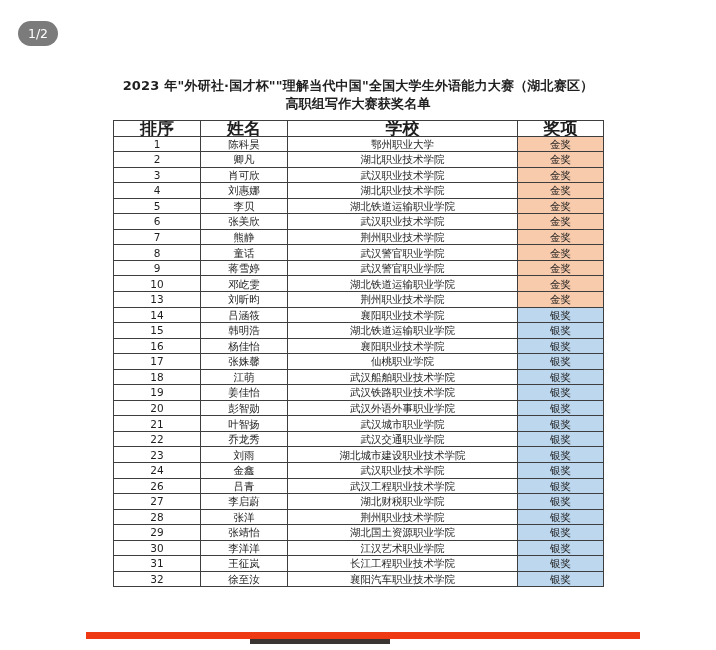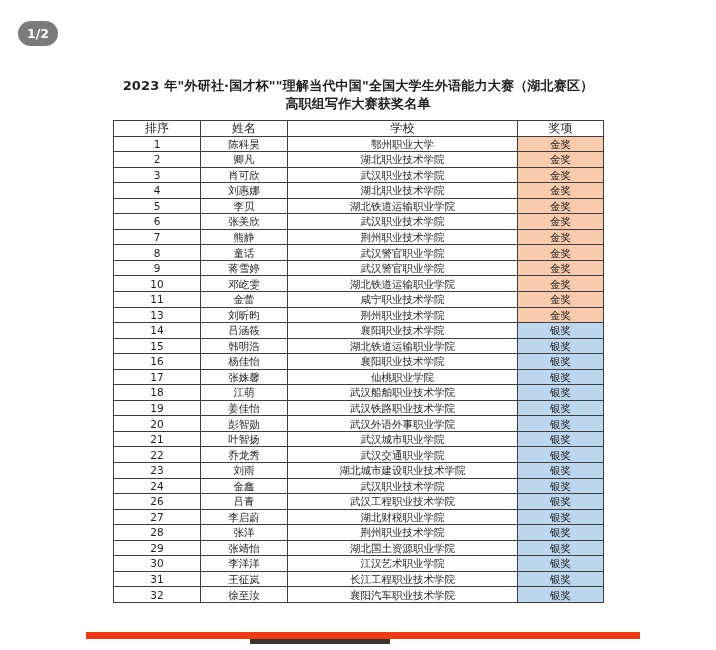--- a/index.html
+++ b/index.html
@@ -22,30 +22,30 @@
   }
   table.award-table {
     position:absolute; left:113px; top:120px; width:490px;
     border-collapse:collapse; table-layout:fixed;
   }
   .award-table th, .award-table td {
     border:1px solid #3e3e3e; text-align:center; padding:0;
     height:14.55px; line-height:14.2px; font-size:10.5px; color:#1e1e1e;
     overflow:hidden; white-space:nowrap;
   }
-  .award-table th { font-weight:normal; font-size:12px; }
+  .award-table th { font-weight:bold; font-size:17px; }
   .red-line { position:absolute; left:86px; top:632px; width:554px; height:7px; z-index:5; }
   .shadow-bar { position:absolute; left:250px; top:639px; width:140px; height:5px; z-index:4; }
 </style>
 </head>
 <body>
 
 <div class="page">
 
-  <div class="page-pill" style="background: rgb(123, 123, 123); font-weight: bold;">
+  <div class="page-pill" style="background: rgb(123, 123, 123);">
     <span>1/2</span>
   </div>
 
   <div class="doc-title">
     <div>2023 年"外研社·国才杯""理解当代中国"全国大学生外语能力大赛（湖北赛区）</div>
     <div>高职组写作大赛获奖名单</div>
   </div>
 
   <table class="award-table">
     <colgroup>
@@ -117,26 +117,20 @@
           <td>武汉警官职业学院</td>
           <td style="background-color: rgb(248, 203, 173);">金奖</td>
         </tr>
         <tr>
           <td>10</td>
           <td>邓屹雯</td>
           <td>湖北铁道运输职业学院</td>
           <td style="background-color: rgb(248, 203, 173);">金奖</td>
         </tr>
         <tr>
-          <td>11</td>
-          <td>金蕾</td>
-          <td>咸宁职业技术学院</td>
-          <td style="background-color: rgb(248, 203, 173);">金奖</td>
-        </tr>
-        <tr>
           <td>13</td>
           <td>刘昕昀</td>
           <td>荆州职业技术学院</td>
           <td style="background-color: rgb(248, 203, 173);">金奖</td>
         </tr>
         <tr>
           <td>14</td>
           <td>吕涵筱</td>
           <td>襄阳职业技术学院</td>
           <td style="background-color: rgb(189, 215, 238);">银奖</td>

